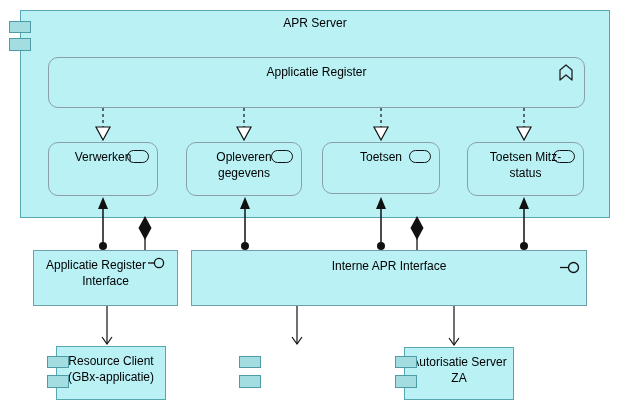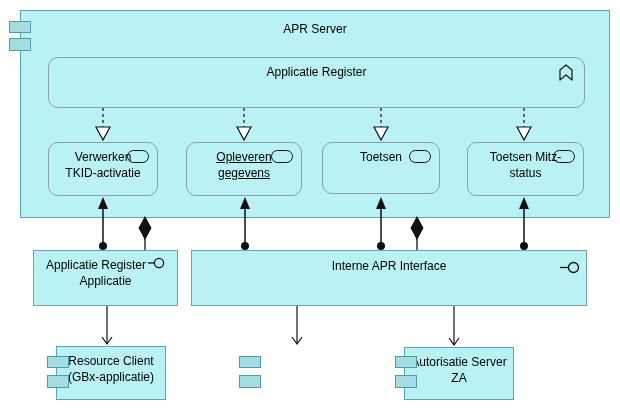--- a/index.html
+++ b/index.html
@@ -5,21 +5,21 @@
   html,body{margin:0;padding:0;background:#ffffff;}
   #canvas{
     position:relative;width:620px;height:411px;background:#ffffff;
     font-family:"Liberation Sans",sans-serif;color:#000;overflow:hidden;
   }
   .node{position:absolute;box-sizing:border-box;background:#b9f1f5;}
   .outer{border:1px solid #57a7b1;}
   .rounded{border:1px solid #8b9fa8;border-radius:10px;}
   .iface{border:1px solid #6f9fa9;}
   .lbl{font-size:12px;line-height:16px;text-align:center;}
-  .title{padding-top:10px;}
+  .title{padding-top:4px;}
   .two-line{padding-top:6px;}
   .tab{
     position:absolute;box-sizing:border-box;width:22px;height:13px;
     background:#a3dde2;border:1px solid #4f9ca6;z-index:4;
   }
   .pill-icon{
     position:absolute;width:20px;height:11px;border:1.3px solid #111;
     border-radius:7px;top:7px;right:8px;background:transparent;
   }
   .func-icon{position:absolute;top:5px;right:9px;}
@@ -44,60 +44,59 @@
     <span class="func-icon">
       <svg width="18" height="19" viewBox="0 0 18 19">
         <path d="M3 17 L3 7 L9 2 L15 7 L15 17 L9 12 Z" fill="none" stroke="#222" stroke-width="1.3" stroke-linejoin="round"></path>
       </svg>
     </span>
   </div>
 
   <div class="node rounded" style="left:48px;top:142px;width:110px;height:54px;">
     <div class="lbl two-line">
       <span>Verwerken</span><br>
-      <span>TKID-activatie</span>
     </div>
     <span class="pill-icon"></span>
   </div>
 
-  <div class="node rounded" style="left:186px;top:142px;width:116px;height:54px;text-decoration:underline;">
+  <div class="node rounded" style="left:186px;top:142px;width:116px;height:54px;">
     <div class="lbl two-line">
       <span>Opleveren</span><br>
       <span>gegevens</span>
     </div>
     <span class="pill-icon"></span>
   </div>
 
   <div class="node rounded" style="left:322px;top:142px;width:118px;height:52px;">
     <div class="lbl two-line">
       <span>Toetsen</span><br>
     </div>
     <span class="pill-icon"></span>
   </div>
 
-  <div class="node rounded" style="left:467px;top:142px;width:117px;height:54px;border-radius:9px;">
+  <div class="node rounded" style="left:467px;top:142px;width:117px;height:54px;">
     <div class="lbl two-line">
       <span>Toetsen Mitz-</span><br>
       <span>status</span>
     </div>
     <span class="pill-icon"></span>
   </div>
 
   <div class="node iface" style="left:33px;top:250px;width:145px;height:56px;">
     <div class="lbl two-line">
       <div class="iface-line1">
         <span>Applicatie Register</span>
         <span class="iface-icon">
           <svg width="17" height="12" viewBox="0 0 17 12">
             <line x1="0" y1="6" x2="6" y2="6" stroke="#111" stroke-width="1.3"></line>
             <circle cx="11" cy="6" r="4.6" fill="none" stroke="#111" stroke-width="1.3"></circle>
           </svg>
         </span>
       </div>
-      <span>Applicatie</span>
+      <span>Interface</span>
     </div>
   </div>
 
   <div class="node iface" style="left:191px;top:250px;width:396px;height:56px;">
     <div class="lbl" style="padding-top:7px;">Interne APR Interface</div>
     <span class="iface-icon-abs">
       <svg width="20" height="13" viewBox="0 0 20 13">
         <line x1="0" y1="6.5" x2="8" y2="6.5" stroke="#111" stroke-width="1.3"></line>
         <circle cx="13.5" cy="6.5" r="5" fill="none" stroke="#111" stroke-width="1.3"></circle>
       </svg>

